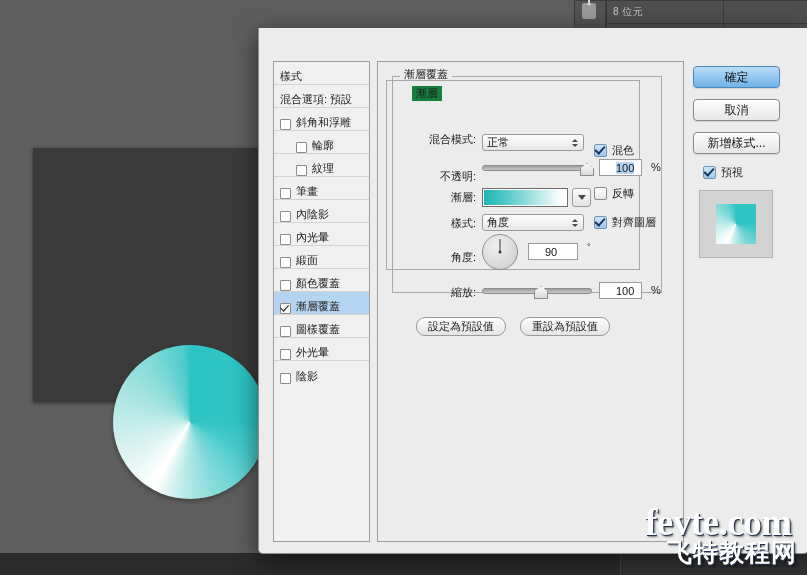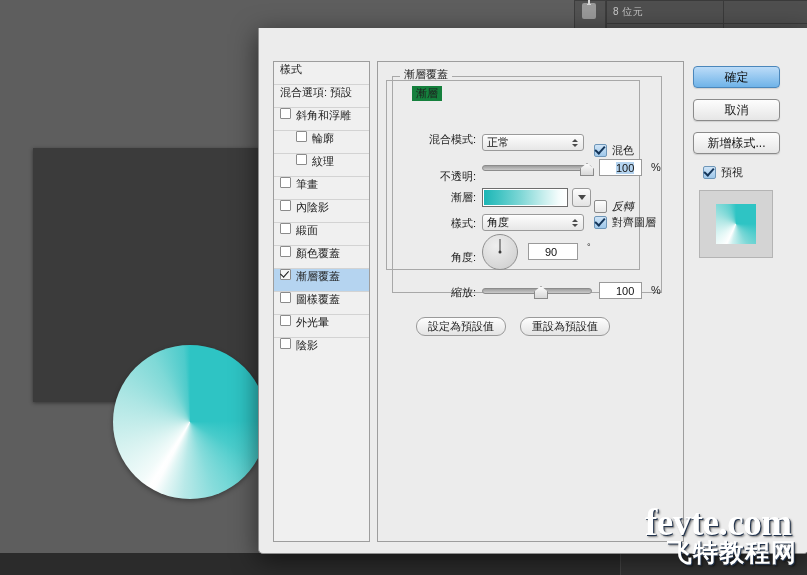--- a/index.html
+++ b/index.html
@@ -62,21 +62,21 @@
   }
   #title-text{font-size:12px;color:#2b2b2b;font-weight:bold;letter-spacing:1px;}
 
   
   #styles-list{
     position:absolute;left:14px;top:33px;width:95px;height:479px;
     background:#f0f0f0;border:1px solid #9d9d9d;
   }
   .slot{
     height:23px;border-bottom:1px solid #d3d3d3;
-    display:flex;align-items:flex-start;font-size:11px;color:#222;
+    display:flex;align-items:flex-end;font-size:11px;color:#222;
     padding-left:6px;box-sizing:border-box;
   }
   .slot.header{font-weight:normal;background:#f0f0f0;}
   .slot.selected{background:#b5d4f0;}
   .slot .cb{
     width:9px;height:9px;border:1px solid #8b8b8b;background:#fff;
     margin-right:5px;flex:none;border-radius:1px;position:relative;
   }
   .slot .cb.checked{background:#f5f5f5;}
   .slot .cb.checked:after{
@@ -280,20 +280,24 @@
     <div class="slot">
       <span class="cb"></span>
       <span>筆畫</span>
     </div>
     <div class="slot">
       <span class="cb"></span>
       <span>內陰影</span>
     </div>
     <div class="slot">
       <span class="cb"></span>
+      <span>內光暈</span>
+    </div>
+    <div class="slot">
+      <span class="cb"></span>
       <span>緞面</span>
     </div>
     <div class="slot">
       <span class="cb"></span>
       <span>顏色覆蓋</span>
     </div>
     <div class="slot selected">
       <span class="cb checked"></span>
       <span>漸層覆蓋</span>
     </div>
@@ -347,21 +351,21 @@
 
     <div class="row" style="left:28px;top:128px;width:70px;justify-content:flex-end;">
       <span class="lbl">漸層:</span>
     </div>
     <div style="position:absolute;left:104px;top:126px;display:flex;align-items:center;">
       <span id="grad-swatch" style="width:84px;"></span>
       <span id="grad-drop">
         <i></i>
       </span>
     </div>
-    <div class="row" style="left:216px;top:137px;font-style:italic;">
+    <div class="row" style="left:216px;top:124px;">
       <span class="chk"></span>
       <span class="chk-label">反轉</span>
     </div>
 
     <div class="row" style="left:28px;top:154px;width:70px;justify-content:flex-end;">
       <span class="lbl">樣式:</span>
     </div>
     <div class="select" style="position:absolute;left:104px;top:152px;width:102px;">
       <span>角度</span>
       <span class="arrows">

